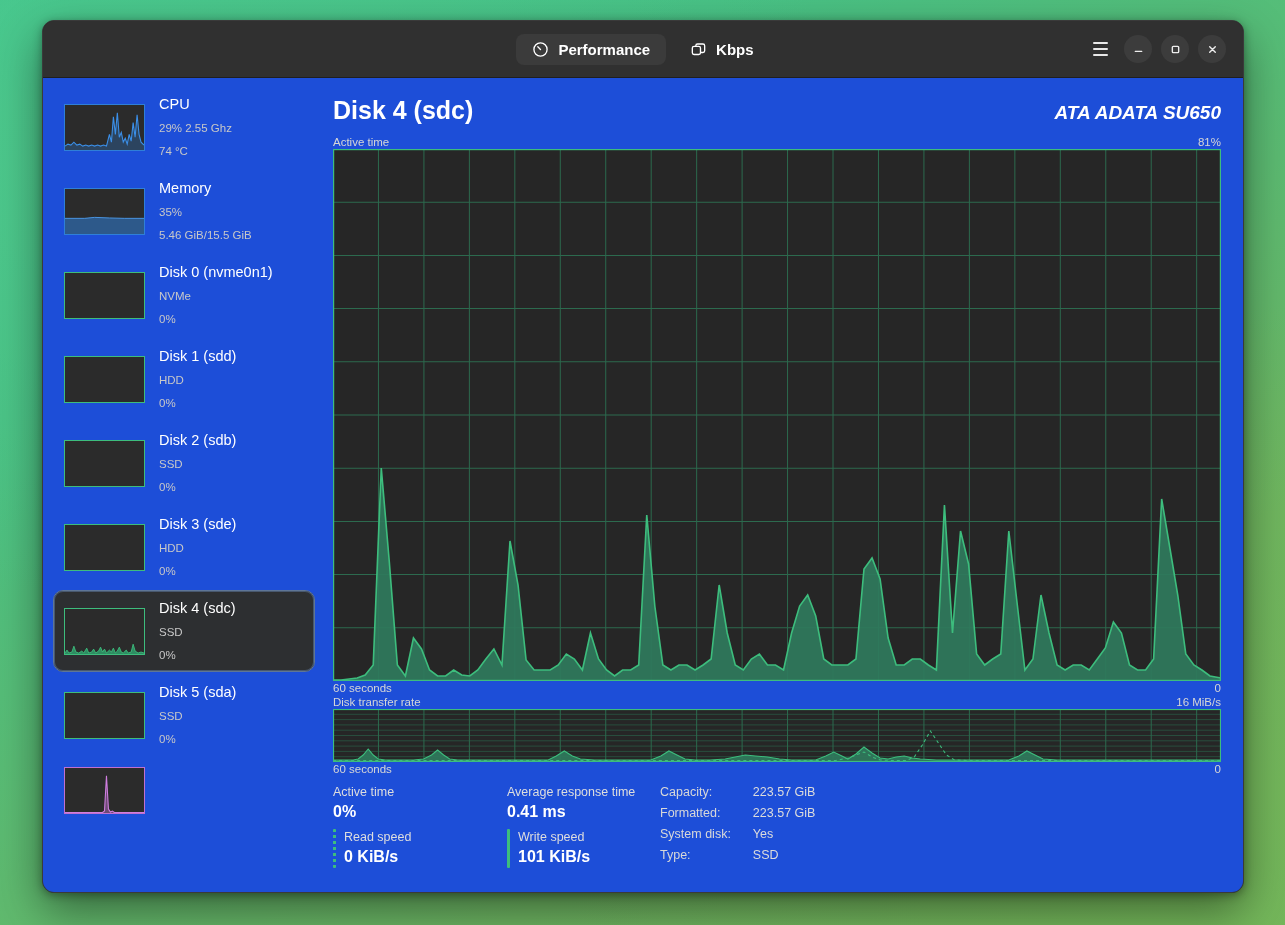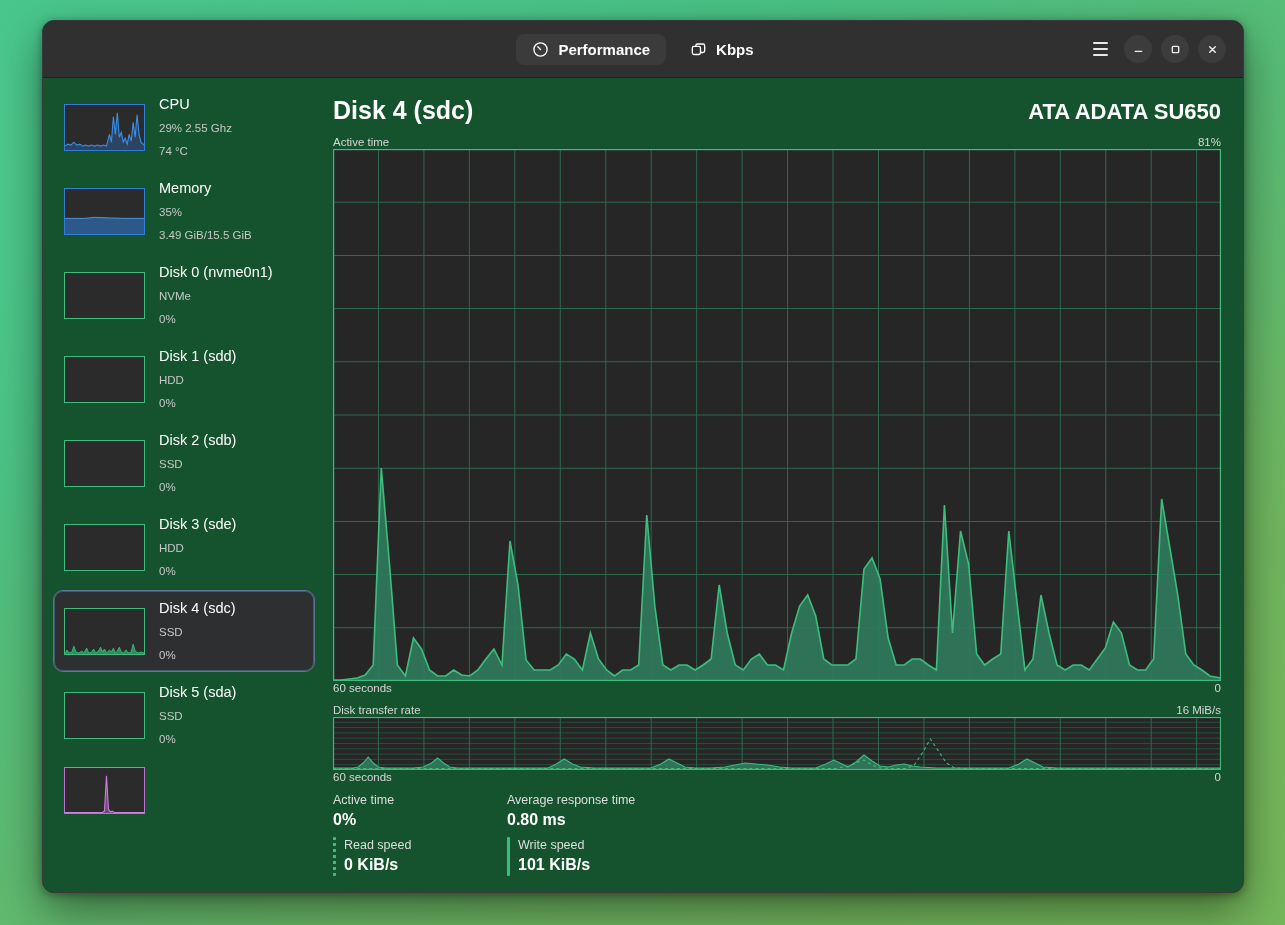--- a/index.html
+++ b/index.html
@@ -54,21 +54,21 @@
     border-radius: 15px;
   }
   .hamb i { display: block; width: 15px; height: 2px; background: #e8e8e8; border-radius: 1px; }
   .cbtn {
     width: 28px; height: 28px; border-radius: 50%;
     background: #3c3c3c; display: flex; align-items: center;
     justify-content: center; cursor: pointer;
   }
   .cbtn svg { display: block; }
   
-  #body { flex: 1; display: flex; min-height: 0; background: #14532d; justify-content: flex-end; }
+  #body { flex: 1; display: flex; min-height: 0; background: #1d4ed8; justify-content: flex-end; }
   
   #sidebar {
     width: 278px; flex: none; padding: 8px 0 0 10px;
     overflow: hidden;
   }
   .side-item {
     display: flex; align-items: center; gap: 14px;
     padding: 8px 10px; margin: 0 6px 2px 0;
     border-radius: 10px; cursor: pointer;
     border: 1px solid transparent;
@@ -86,21 +86,21 @@
   .thumb.green { border: 1px solid #3dbd7d; }
   .thumb.purple { border: 1px solid #c070d0; }
   .thumb svg { display: block; width: 100%; height: 100%; }
   .side-text { min-width: 0; }
   .side-title { color: #ffffff; font-size: 14.5px; line-height: 18px; white-space: nowrap; }
   .side-sub { color: #c8c8c8; font-size: 11.5px; line-height: 15px; white-space: nowrap; margin-top: 8px; }
   
   #main { flex: 1; min-width: 0; padding: 18px 22px 0 12px; position: relative; }
   .main-head { display: flex; align-items: baseline; justify-content: space-between; }
   .main-title { color: #ffffff; font-size: 25px; font-weight: bold; }
-  .main-model { color: #ffffff; font-size: 22px; font-weight: bold; }
+  .main-model { color: #ffffff; font-size: 19px; font-weight: bold; font-style: italic; }
   .axis-row {
     display: flex; justify-content: space-between;
     color: #d6d6d6; font-size: 11.5px; line-height: 14px;
   }
   .chart-box { position: relative; width: 100%; }
   .chart-box svg { display: block; width: 100%; }
   .chart-big { height: 532px; }
   .chart-small { height: 53px; }
   
   #stats { display: flex; margin-top: 8px; }
@@ -193,21 +193,21 @@
       <div class="side-item">
         <div class="thumb blue">
           <svg viewBox="0 0 80 46" preserveAspectRatio="none">
             <path d="M0,30 L20,30 L30,29 L45,29.6 L60,30 L80,30 L80,46 L0,46 Z" fill="#2f7fd8" fill-opacity="0.55"></path>
             <path d="M0,30 L20,30 L30,29 L45,29.6 L60,30 L80,30" fill="none" stroke="#4a95e0" stroke-width="1"></path>
           </svg>
         </div>
         <div class="side-text">
           <div class="side-title">Memory</div>
           <div class="side-sub">35%</div>
-          <div class="side-sub">3.49 GiB/15.5 GiB</div>
+          <div class="side-sub">5.46 GiB/15.5 GiB</div>
         </div>
       </div>
 
       <div class="side-item">
         <div class="thumb green"></div>
         <div class="side-text">
           <div class="side-title">Disk 0 (nvme0n1)</div>
           <div class="side-sub">NVMe</div>
           <div class="side-sub">0%</div>
         </div>
@@ -322,21 +322,21 @@
           <path d="M0,531 L8,531 L16,530 L24,529 L32,526 L40,516 L48,319 L56,413 L64,516 L72,527 L80,489 L88,500 L96,521 L104,527 L112,527 L120,521 L128,526 L136,527 L144,521 L152,510 L160,500 L168,516 L176,392 L184,436 L192,511 L200,521 L208,521 L216,521 L224,516 L232,505 L240,510 L248,521 L256,484 L264,510 L272,521 L280,527 L288,521 L296,521 L304,516 L312,366 L320,457 L328,516 L336,521 L344,516 L352,516 L360,521 L368,516 L376,510 L384,436 L392,484 L400,516 L408,521 L416,510 L424,505 L432,516 L440,516 L448,521 L456,484 L464,457 L472,446 L480,467 L488,510 L496,516 L504,516 L512,516 L520,510 L528,420 L536,409 L544,430 L552,489 L560,516 L568,516 L576,510 L584,510 L592,516 L600,521 L608,356 L616,484 L624,382 L632,415 L640,505 L648,516 L656,510 L664,505 L672,382 L680,452 L688,521 L696,510 L704,446 L712,484 L720,516 L728,521 L736,516 L744,516 L752,521 L760,510 L768,499 L776,473 L784,484 L792,516 L800,521 L808,521 L816,510 L824,350 L832,398 L840,446 L848,505 L856,516 L864,521 L872,527 L883,529" fill="none" stroke="#3dbd7d" stroke-width="1.6"></path>
           <rect x="0.5" y="0.5" width="882" height="531" fill="none" stroke="#3dbd7d" stroke-width="1.4"></rect>
         </svg>
       </div>
 
       <div class="axis-row">
         <span>60 seconds</span>
         <span>0</span>
       </div>
 
-      <div class="axis-row" style="margin-top:8px;">
+      <div class="axis-row" style="">
         <span>Disk transfer rate</span>
         <span>16 MiB/s</span>
       </div>
 
       <div class="chart-box chart-small">
         <svg viewBox="0 0 883 53" preserveAspectRatio="none" style="height:53px;">
           <rect x="0" y="0" width="883" height="53" fill="#262626"></rect>
           <g stroke="#2a5f47" stroke-width="0.7">
             <line x1="0" y1="5.3" x2="883" y2="5.3"></line>
               <line x1="0" y1="10.6" x2="883" y2="10.6"></line>
@@ -389,27 +389,47 @@
             <div class="legend-mark dotted"></div>
             <div class="legend-txt">
               <div class="stat-label">Read speed</div>
               <div class="stat-value">0 KiB/s</div>
             </div>
           </div>
         </div>
 
         <div class="stat-col col2">
           <div class="stat-label">Average response time</div>
-          <div class="stat-value">0.80 ms</div>
+          <div class="stat-value">0.41 ms</div>
           <div class="legend-block">
             <div class="legend-mark solid"></div>
             <div class="legend-txt">
               <div class="stat-label">Write speed</div>
               <div class="stat-value">101 KiB/s</div>
             </div>
           </div>
         </div>
 
+        <table class="info-table">
+          <tbody>
+              <tr>
+            <td>Capacity:</td>
+            <td class="val">223.57 GiB</td>
+          </tr>
+          <tr>
+            <td>Formatted:</td>
+            <td class="val">223.57 GiB</td>
+          </tr>
+          <tr>
+            <td>System disk:</td>
+            <td class="val">Yes</td>
+          </tr>
+          <tr>
+            <td>Type:</td>
+            <td class="val">SSD</td>
+          </tr>
+        </tbody>
+          </table>
       </div>
 
     </div>
   </div>
 </div>
 
 </body></html>

